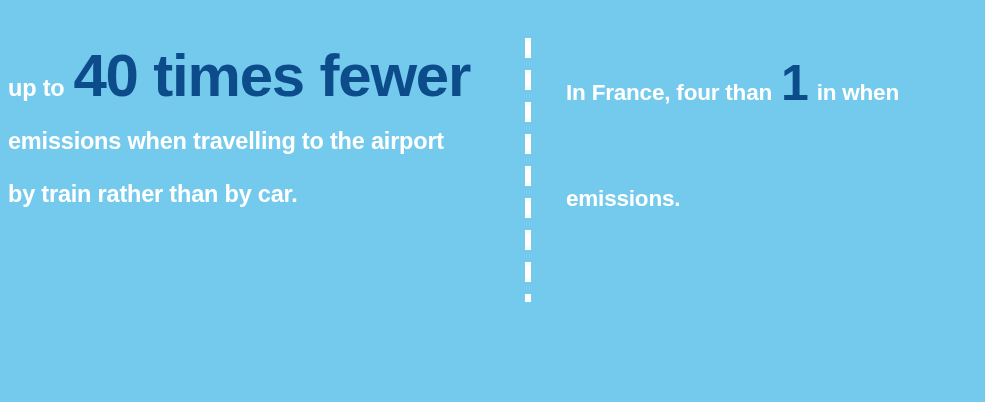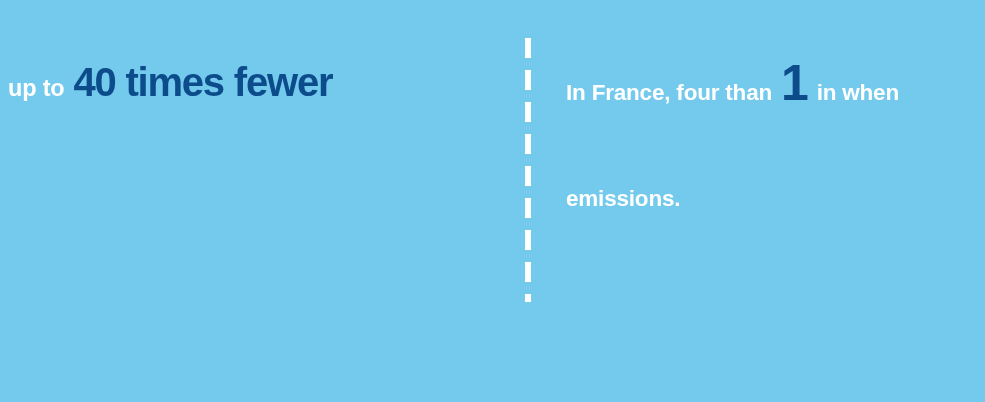--- a/index.html
+++ b/index.html
@@ -57,21 +57,21 @@
   .panel-right .stat-text {
     left: 10px;
     top: 66px;
     width: 420px;
     font-size: 22.5px;
     line-height: 53px;
   }
 
   .big {
     color: #0d4c8b;
-    font-size: 40px;
+    font-size: 60px;
     font-weight: bold;
     letter-spacing: -1.2px;
     line-height: 0;
   }
   .panel-right .big {
     font-size: 50px;
   }
   .sp-l { padding-left: 9px; }
   .sp-r { padding-right: 9px; }
 
@@ -87,21 +87,22 @@
 </style>
 </head>
 <body>
 
 <div id="infographic">
 
   <div class="panel panel-left">
 
     <div class="stat-text">
       <span>up to</span><span class="big sp-l sp-r">40 times fewer</span><br>
-      <br>
+      <span>emissions when travelling to the airport</span><br>
+      <span>by train rather than by car.</span>
     </div>
 
   </div>
 
   <div class="divider"></div>
 
   <div class="panel panel-right">
 
     <div class="stat-text">
       <span>In France, four than</span><span class="big sp-l sp-r">1</span><span>in when</span><br>

